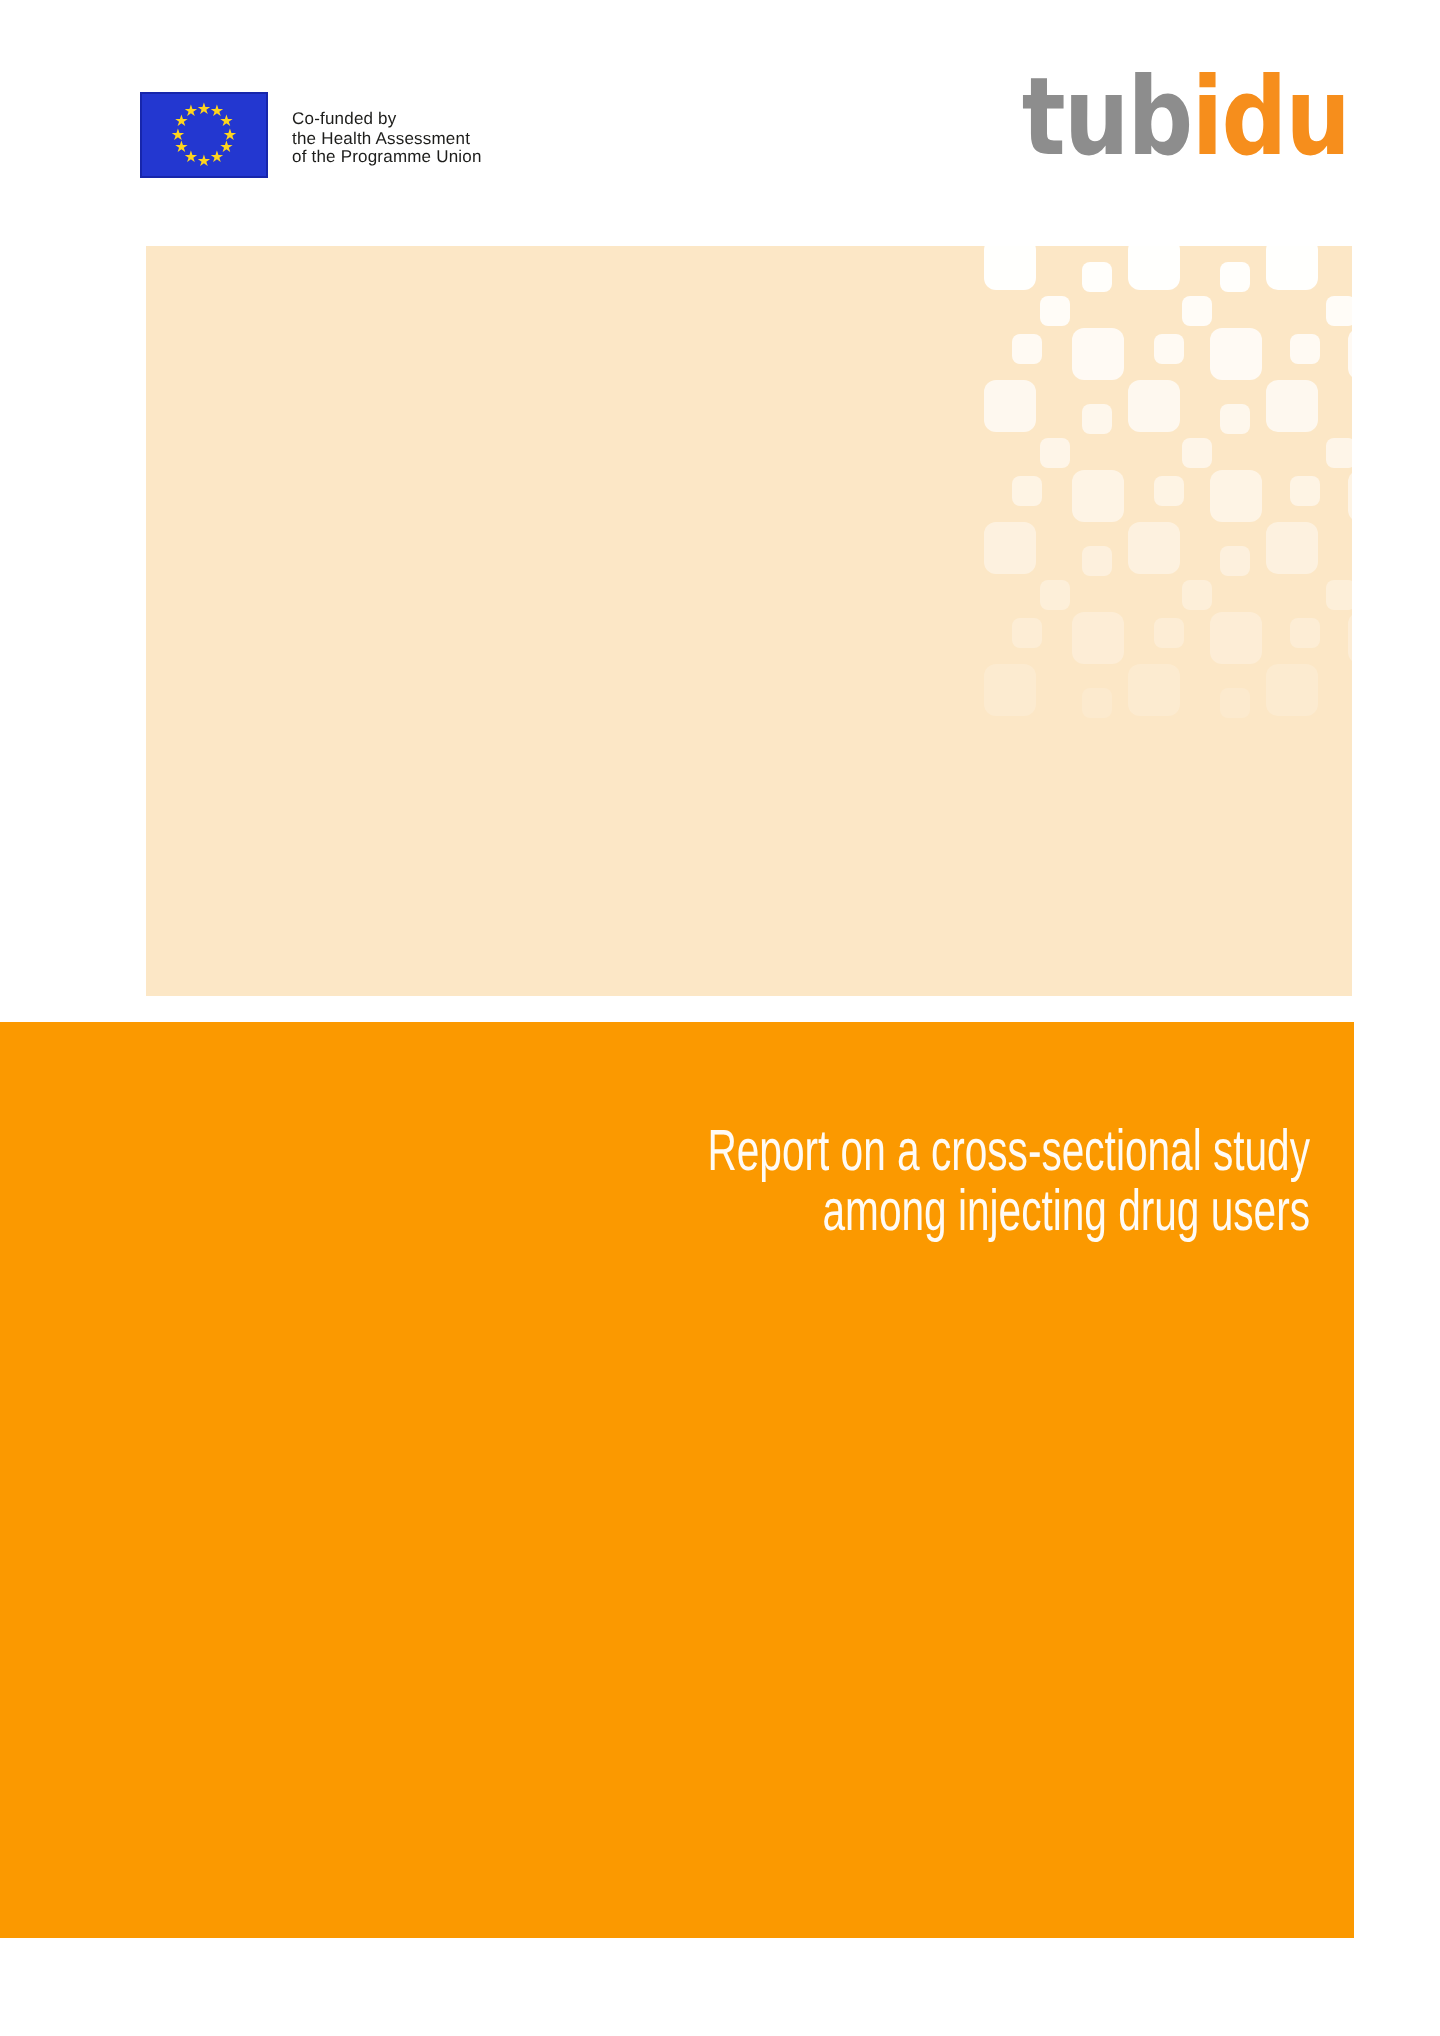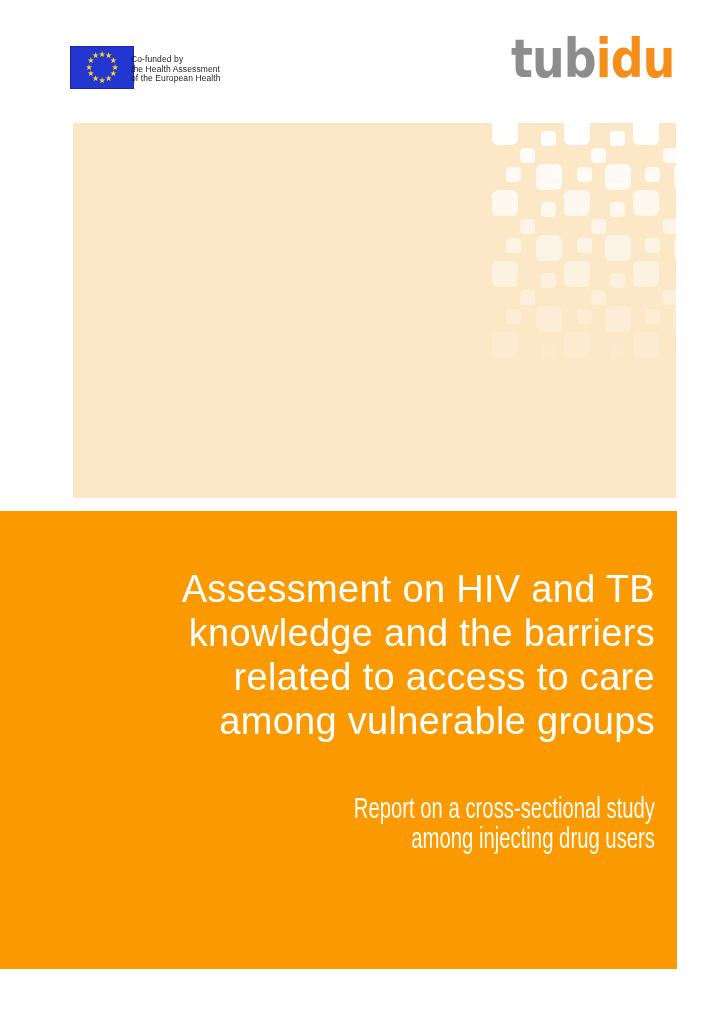--- a/index.html
+++ b/index.html
@@ -13,21 +13,21 @@
     position:absolute;left:70px;top:46px;width:64px;height:43px;
     background:var(--eu-blue,#2337D0);
     border:1px solid rgba(15,25,140,.55);box-sizing:border-box;
   }
   .eu-star{
     position:absolute;color:var(--eu-yellow,#FFD51E);
     font-size:8px;line-height:8px;transform:translate(-50%,-50%);
     font-family:"DejaVu Sans",sans-serif;
   }
   .eu-caption{
-    position:absolute;left:131px;top:55px;
+    position:absolute;left:146px;top:55px;
     font-size:8.5px;line-height:9.5px;color:#1d1d1b;letter-spacing:.1px;
   }
   .brand{
     position:absolute;top:32px;right:45px;
     font-family:"DejaVu Sans",sans-serif;font-weight:bold;
     font-size:54px;line-height:1;letter-spacing:-1px;
     transform:scaleX(.85);transform-origin:top right;white-space:nowrap;
   }
   .brand-gray{color:var(--brand-gray,#8D8D8D)}
   .brand-orange{color:var(--brand-orange,#F68E1C)}
@@ -69,21 +69,21 @@
       <span class="eu-star" style="left: 31px; top: 33.5px;">★</span>
       <span class="eu-star" style="left: 24.5px; top: 31.7583px;">★</span>
       <span class="eu-star" style="left: 19.7417px; top: 27px;">★</span>
       <span class="eu-star" style="left: 18px; top: 20.5px;">★</span>
       <span class="eu-star" style="left: 19.7417px; top: 14px;">★</span>
       <span class="eu-star" style="left: 24.5px; top: 9.24167px;">★</span>
     </div>
   <div class="eu-caption">
     <div>Co-funded by</div>
     <div>the Health Assessment</div>
-    <div>of the European Health</div>
+    <div>of the Programme Union</div>
   </div>
   <div class="brand">
     <span class="brand-gray">tub</span><span class="brand-orange">idu</span>
   </div>
 </header>
 
 <div class="panel">
   <div>
       <div class="sq" style="left: 419px; top: -4px; width: 26px; height: 26px; border-radius: 6px; opacity: 0.97;"></div>
       <div class="sq" style="left: 491px; top: -4px; width: 26px; height: 26px; border-radius: 6px; opacity: 0.97;"></div>
@@ -129,23 +129,17 @@
       <div class="sq" style="left: 463px; top: 183px; width: 26px; height: 26px; border-radius: 6px; opacity: 0.28;"></div>
       <div class="sq" style="left: 532px; top: 183px; width: 26px; height: 26px; border-radius: 6px; opacity: 0.28;"></div>
       <div class="sq" style="left: 601px; top: 183px; width: 26px; height: 26px; border-radius: 6px; opacity: 0.28;"></div>
       <div class="sq" style="left: 433px; top: 186px; width: 15px; height: 15px; border-radius: 4px; opacity: 0.27;"></div>
       <div class="sq" style="left: 504px; top: 186px; width: 15px; height: 15px; border-radius: 4px; opacity: 0.27;"></div>
       <div class="sq" style="left: 572px; top: 186px; width: 15px; height: 15px; border-radius: 4px; opacity: 0.27;"></div>
     </div>
 </div>
 
 <main class="banner">
-  <h1 class="title">
-    <span class="line">Assessment on HIV and TB</span>
-    <span class="line">knowledge and the barriers</span>
-    <span class="line">related to access to care</span>
-    <span class="line">among vulnerable groups</span>
-  </h1>
   <p class="subtitle">
     <span class="line">Report on a cross-sectional study</span>
     <span class="line">among injecting drug users</span>
   </p>
 </main>
 
 </body></html>

